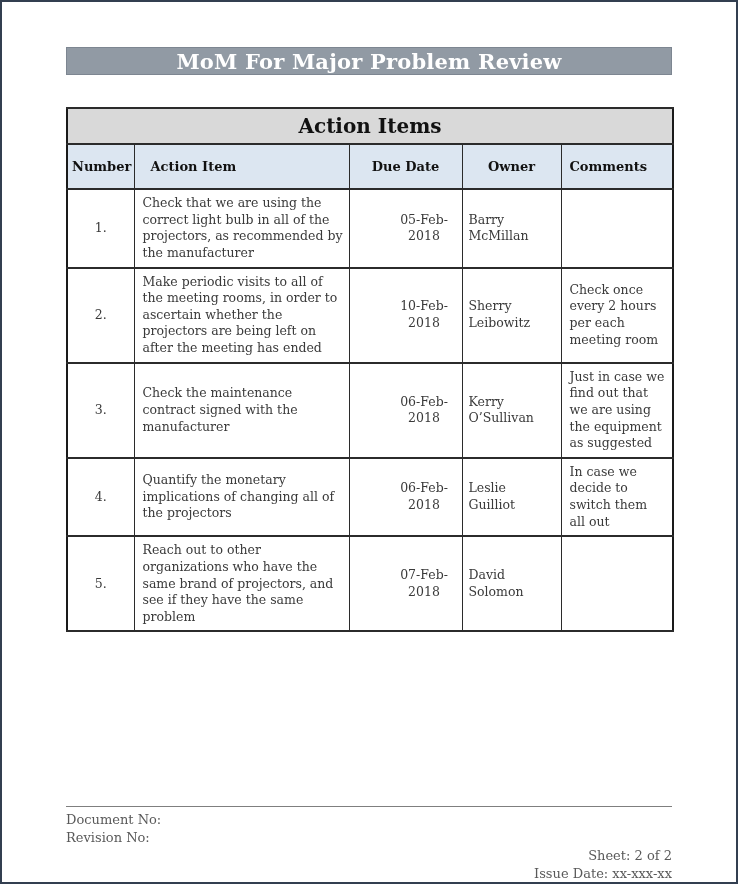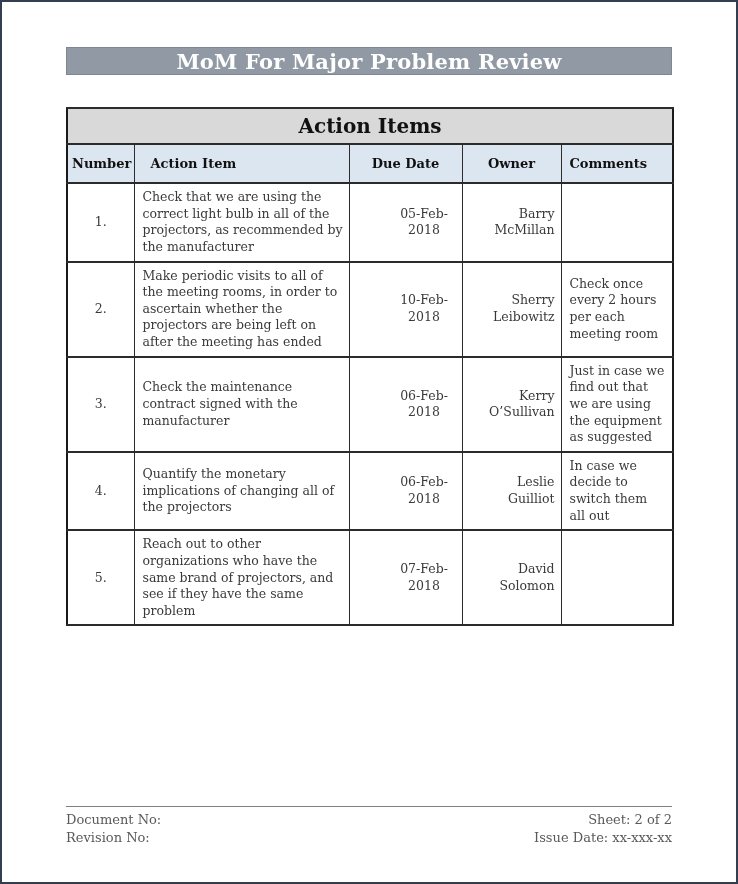--- a/index.html
+++ b/index.html
@@ -60,21 +60,21 @@
   tr.caption-row th {
     height: 36px;
     background: #d9d9d9;
     text-align: center;
     vertical-align: middle;
     font-size: 20px;
     font-weight: bold;
     color: #111111;
   }
   tr.header-row th {
-    height: 39px;
+    height: 45px;
     background: #dce6f1;
     vertical-align: middle;
     font-size: 13px;
     font-weight: bold;
     color: #111111;
     padding: 2px 4px;
   }
   tr.header-row th.h-number { text-align: center; }
   tr.header-row th.h-action { text-align: left; padding-left: 16px; }
   tr.header-row th.h-due    { text-align: center; }
@@ -84,21 +84,21 @@
   tbody td {
     font-size: 12.5px;
     color: #3a3a3a;
     vertical-align: middle;
     line-height: 1.33;
     padding: 4px;
   }
   td.cell-number { text-align: center; }
   td.cell-action { text-align: left; padding: 5px 6px 5px 8px; }
   td.cell-due    { text-align: center; padding-left: 41px; }
-  td.cell-owner  { text-align: right; padding: 20px 6px; margin-top: 48px; }
+  td.cell-owner  { text-align: left; padding: 20px 6px; margin-top: 48px; }
   td.cell-comments { text-align: left; padding: 5px 6px 5px 8px; }
 
   tr.rh-1 { height: 70px; }
   tr.rh-2 { height: 90px; }
   tr.rh-3 { height: 86px; }
   tr.rh-4 { height: 70px; }
   tr.rh-5 { height: 75px; }
 
   
   .footer {
@@ -107,20 +107,21 @@
     top: 804px;
     width: 606px;
     box-sizing: border-box;
     border-top: 1px solid #7f7f7f;
     padding-top: 4px;
     display: flex;
     justify-content: space-between;
     font-size: 13px;
     color: #595959;
     line-height: 18px;
+    flex-direction: column;
   }
   .footer .footer-right { text-align: right; }
 </style>
 </head>
 <body>
 
 <div class="page">
 
   <div class="title-bar">
     <span class="title-text">MoM For Major Problem Review</span>

